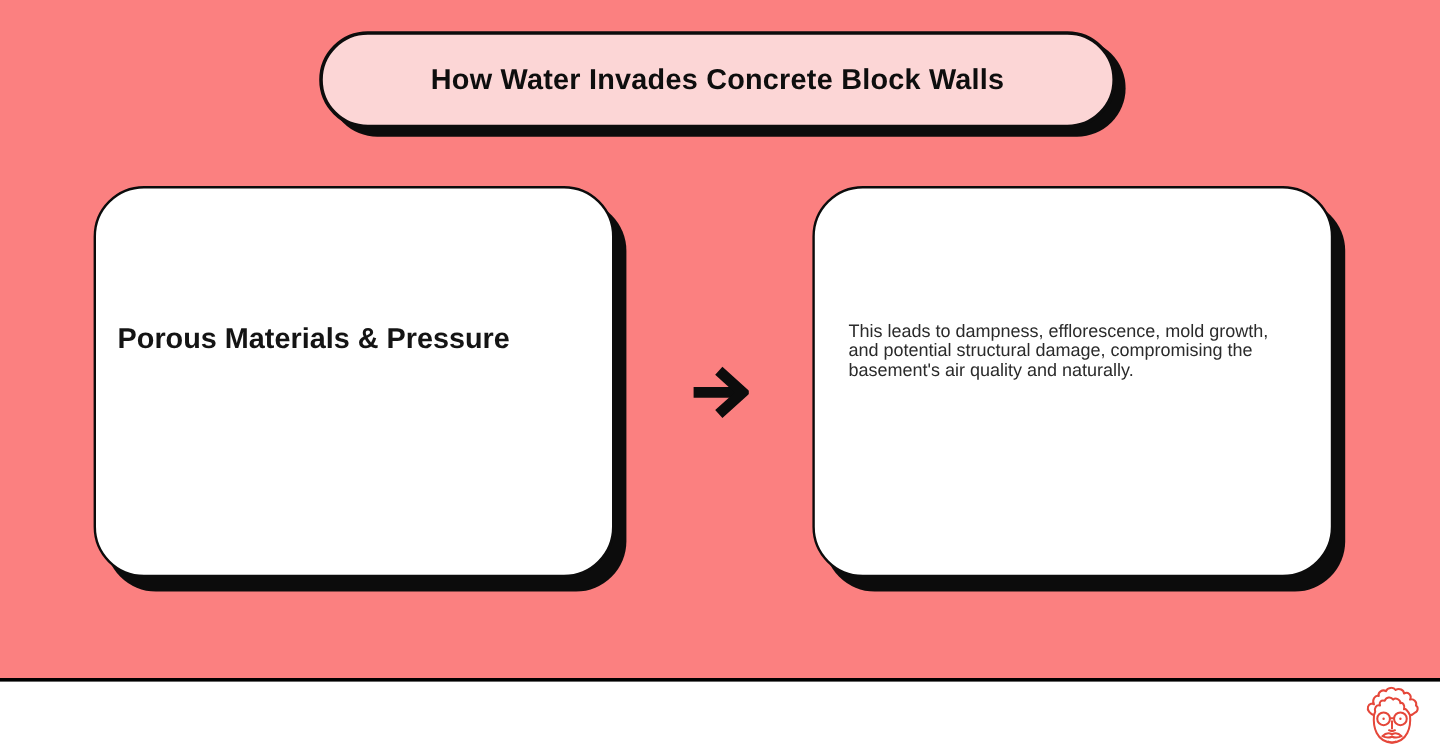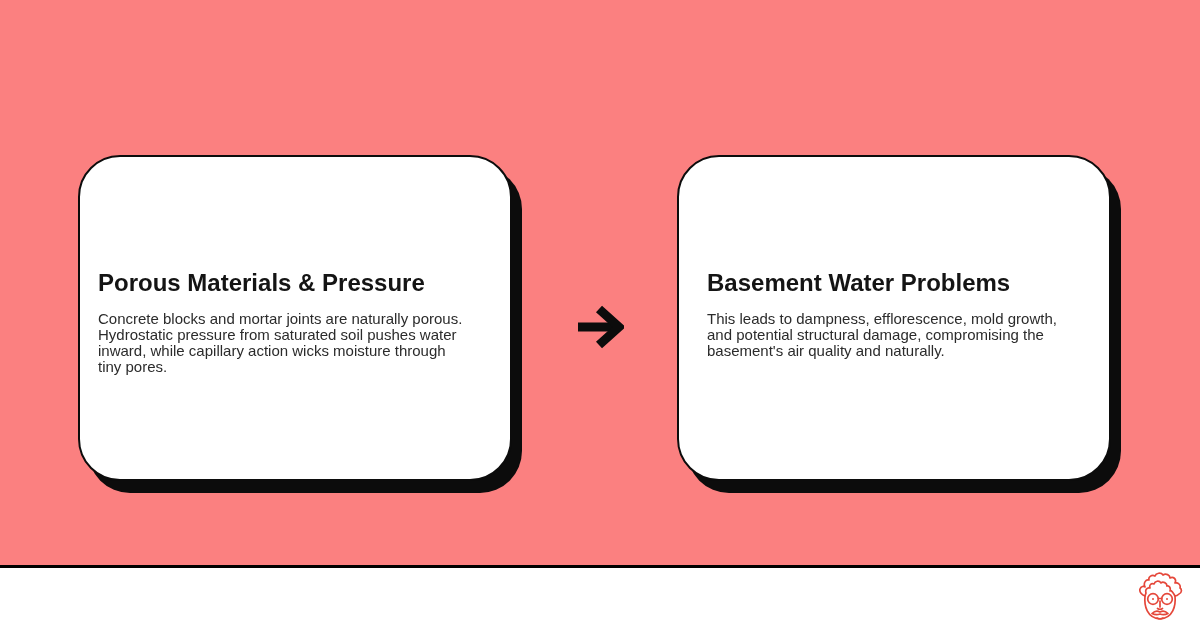--- a/index.html
+++ b/index.html
@@ -48,21 +48,21 @@
   }
   .card-left  { left: 78px; }
   .card-right { left: 677px; }
   .card-content { padding-top: 112px; }
   .card-left  .card-content { padding-left: 18px; padding-right: 30px; }
   .card-right .card-content { padding-left: 28px; padding-right: 28px; }
   .card h2 {
     font-size: 24px;
     font-weight: bold;
     color: #141414;
-    margin-bottom: 14px;
+    margin-bottom: 2px;
     white-space: nowrap;
   }
   .card p {
     font-size: 15px;
     line-height: 16px;
     color: #2b2b2b;
     max-width: 374px;
   }
   
   .arrow {
@@ -91,38 +91,39 @@
     height: 52px;
     color: #E5473A;
   }
   .logo svg { display: block; width: 100%; height: 100%; }
 </style>
 </head>
 <body>
 
 <div class="canvas">
 
+  <div class="title-pill">
+    <span>How Water Invades Concrete Block Walls</span>
+  </div>
 
   <div class="card card-left">
     <div class="card-content">
       <h2>Porous Materials &amp; Pressure</h2>
-      <p>Concrete blocks and mortar joints are naturally porous. Hydrostatic pressure from saturated soil pushes water inward, while capillary action wicks moisture through tiny pores.</p>
     </div>
   </div>
 
   <div class="arrow">
     <svg viewBox="0 0 48 52" fill="none" xmlns="http://www.w3.org/2000/svg">
       <line x1="2" y1="26" x2="38" y2="26" stroke="#0c0c0c" stroke-width="9"></line>
       <polyline points="23,8 43,26 23,44" stroke="#0c0c0c" stroke-width="9" fill="none" stroke-linejoin="miter"></polyline>
     </svg>
   </div>
 
   <div class="card card-right">
     <div class="card-content">
-      <h2>Basement Water Problems</h2>
       <p>This leads to dampness, efflorescence, mold growth, and potential structural damage, compromising the basement's air quality and naturally.</p>
     </div>
   </div>
 
   <div class="footer">
     <div class="logo">
       <svg viewBox="0 0 46 52" xmlns="http://www.w3.org/2000/svg" fill="none" stroke="currentColor" stroke-width="1.7" stroke-linecap="round" stroke-linejoin="round">
 
         <path d="M8,24 C7,34 10,46 23,47 C36,46 39,34 38,24"></path>
 

